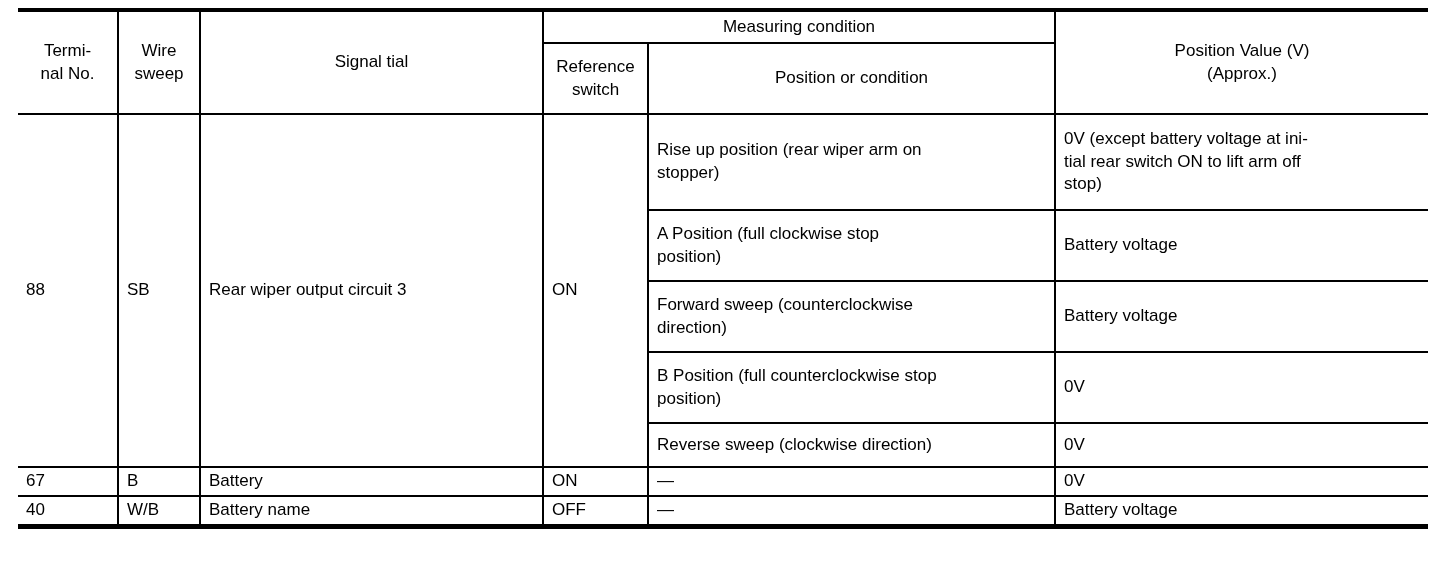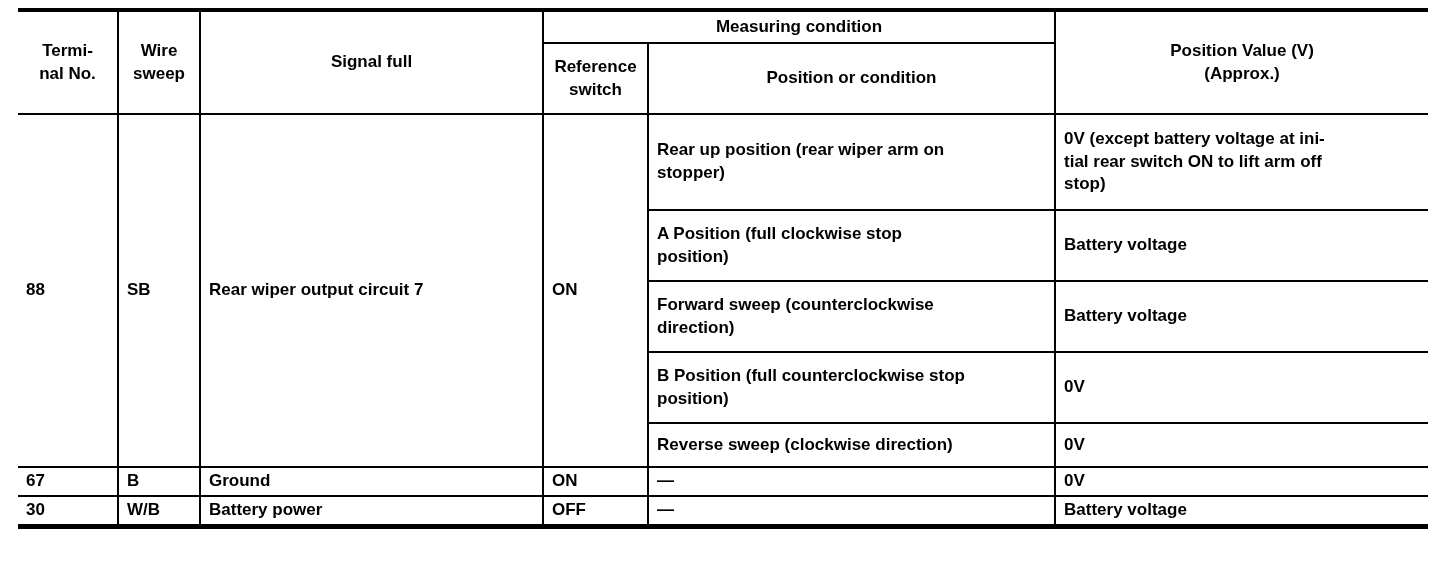--- a/index.html
+++ b/index.html
@@ -26,21 +26,21 @@
     border-collapse: collapse;
     table-layout: fixed;
     border-top: 4px solid #000;
     border-bottom: 5px solid #000;
     font-size: 17px;
     line-height: 1.35;
   }
   table.spec-table th,
   table.spec-table td {
     border: 2px solid #000;
-    font-weight: bold;
+    font-weight: normal;
     vertical-align: middle;
     padding: 2px 8px;
     white-space: pre-line;
     overflow: hidden;
   }
   
   .no-left  { border-left: 0 !important; }
   .no-right { border-right: 0 !important; }
 
   .signal-cell {
@@ -66,38 +66,38 @@
       <col style="width:105px">
       <col style="width:407px">
       <col style="width:373px">
     </colgroup>
     <thead>
       <tr class="h-top">
         <th rowspan="2" class="no-left">Termi-
 nal No.</th>
         <th rowspan="2">Wire
 sweep</th>
-        <th rowspan="2">Signal full</th>
+        <th rowspan="2">Signal tial</th>
         <th colspan="2">Measuring condition</th>
         <th rowspan="2" class="no-right">Position Value (V)
 (Approx.)</th>
       </tr>
       <tr class="h-sub">
         <th>Reference
 switch</th>
         <th>Position or condition</th>
       </tr>
     </thead>
     <tbody>
       <tr class="r-tall">
         <td rowspan="5" class="no-left">88</td>
         <td rowspan="5">SB</td>
-        <td rowspan="5" class="signal-cell">Rear wiper output circuit 7</td>
+        <td rowspan="5" class="signal-cell">Rear wiper output circuit 3</td>
         <td rowspan="5">ON</td>
-        <td>Rear up position (rear wiper arm on
+        <td>Rise up position (rear wiper arm on
 stopper)</td>
         <td class="no-right">0V (except battery voltage at ini-
 tial rear switch ON to lift arm off
 stop)</td>
       </tr>
       <tr class="r-med">
         <td>A Position (full clockwise stop
 position)</td>
         <td class="no-right">Battery voltage</td>
       </tr>
@@ -111,28 +111,28 @@
 position)</td>
         <td class="no-right">0V</td>
       </tr>
       <tr class="r-short">
         <td>Reverse sweep (clockwise direction)</td>
         <td class="no-right">0V</td>
       </tr>
       <tr class="r-small">
         <td class="no-left">67</td>
         <td>B</td>
-        <td class="signal-cell">Ground</td>
+        <td class="signal-cell">Battery</td>
         <td>ON</td>
         <td>—</td>
         <td class="no-right">0V</td>
       </tr>
       <tr class="r-small">
-        <td class="no-left">30</td>
+        <td class="no-left">40</td>
         <td>W/B</td>
-        <td class="signal-cell">Battery power</td>
+        <td class="signal-cell">Battery name</td>
         <td>OFF</td>
         <td>—</td>
         <td class="no-right">Battery voltage</td>
       </tr>
     </tbody>
   </table>
 </div>
 
 </body></html>

